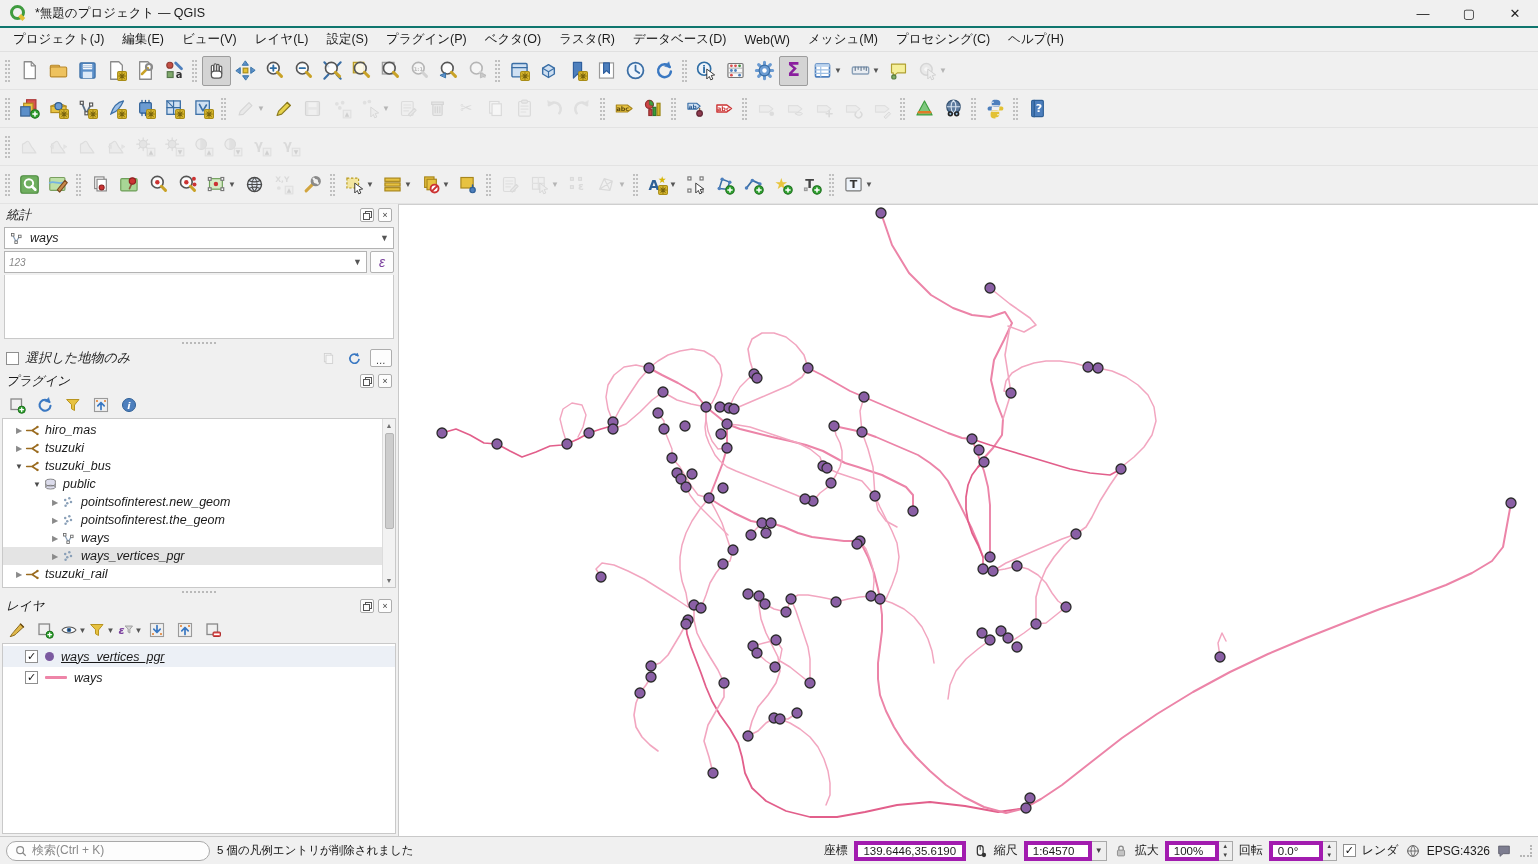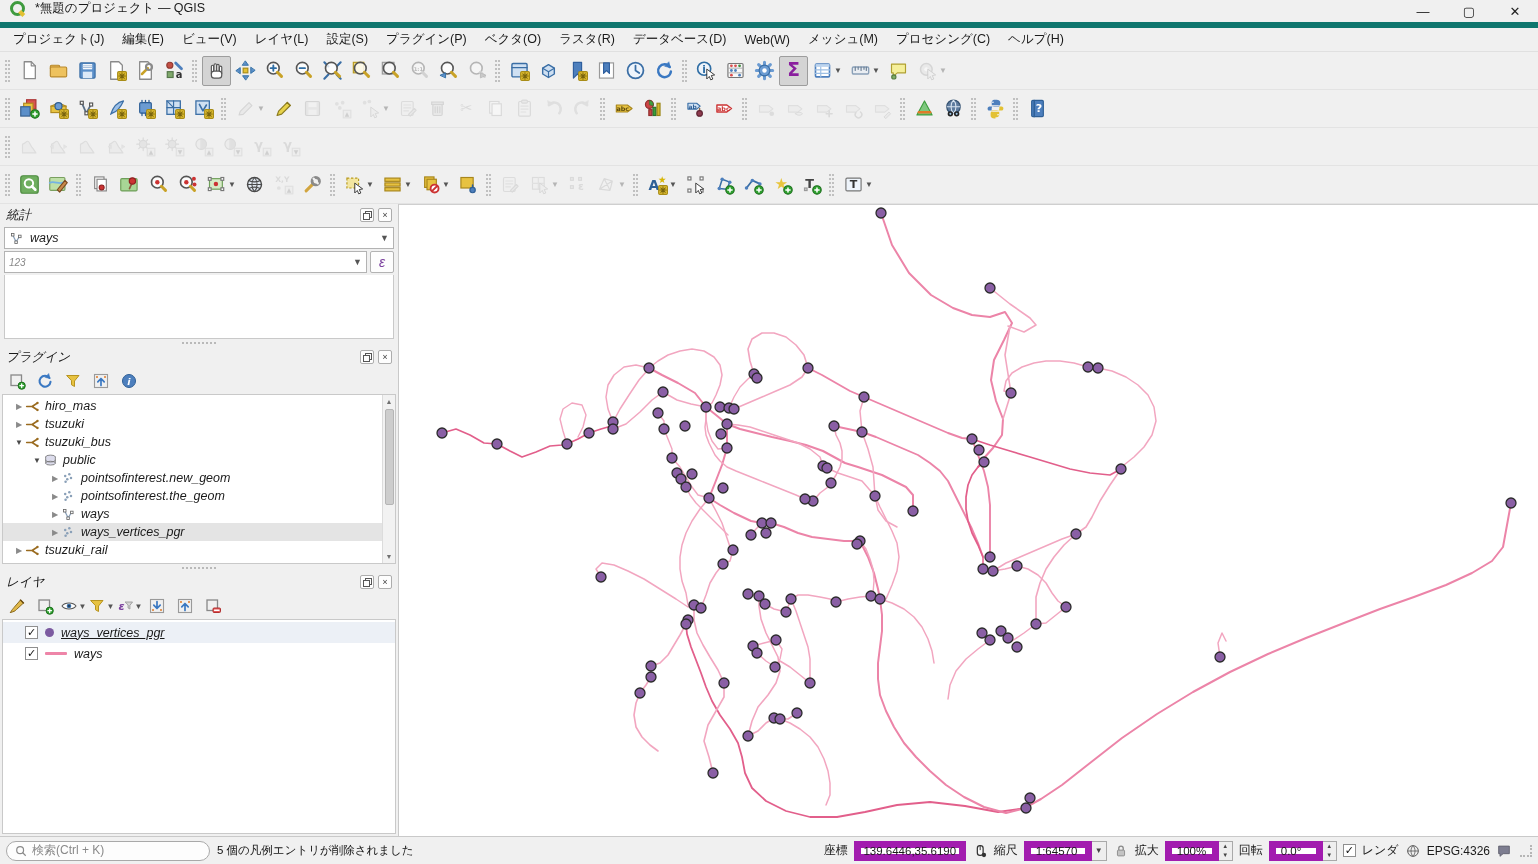--- a/index.html
+++ b/index.html
@@ -1,18 +1,18 @@
 <!DOCTYPE html>
 <html><head>
 <meta charset="utf-8">
 <style>
   * { margin:0; padding:0; box-sizing:border-box; }
   html,body { width:1538px; height:864px; overflow:hidden; }
   body { font-family:"Liberation Sans","DejaVu Sans",sans-serif; font-size:13px; background:#f0f0f0; color:#1a1a1a; }
-  .titlebar { height:28px; background:#f0f0f0; display:flex; align-items:flex-start; border-bottom:6px solid #0f766e; }
+  .titlebar { height:28px; background:#f0f0f0; display:flex; align-items:center; border-bottom:2px solid #0f766e; }
   .titlebar .appicon { width:18px; height:18px; margin:0 8px 0 9px; }
   .titlebar .title { font-size:12.5px; }
   .titlebar .wincontrols { margin-left:auto; display:flex; height:100%; }
   .wbtn { width:46px; display:flex; align-items:center; justify-content:center; font-size:13px; color:#222; cursor:default; }
   .menubar { height:24px; background:#f0f0f0; display:flex; align-items:center; padding-left:4px; border-bottom:1px solid #e0e0e0; }
   .menubar .mitem { padding:3px 9px; font-size:12.5px; white-space:nowrap;text-align:right; }
   .toolbar-row { height:38px; display:flex; align-items:center; background:#f0f0f0; border-bottom:1px solid #e3e3e3; padding-left:2px; }
   .tb-handle { width:5px; height:22px; border-left:2px dotted #c0c0c0; border-right:2px dotted #c0c0c0; margin:0 5px 0 3px; }
   .tbtn { width:29px; height:30px; display:flex; align-items:center; justify-content:center; border:1px solid transparent; border-radius:2px; position:relative; }
   .tbtn svg { width:21px; height:21px; }
@@ -60,21 +60,21 @@
   .sym-point { width:9px; height:9px; border-radius:50%; }
   .sym-line { width:22px; height:3px; border-radius:1px; }
   .map-area { flex:1; position:relative; background:#fff; border-top:1px solid #cfcfcf; }
   .map-area svg.mapsvg { position:absolute; left:0; top:0; width:100%; height:100%; }
   .statusbar { height:28px; background:#f0f0f0; border-top:1px solid #c9c9c9; display:flex; align-items:center; padding:0 6px; gap:7px; font-size:12px; }
   .searchbox { width:204px; height:20px; border:1px solid #a9a9a9; border-radius:10px; background:#fdfdfd; display:flex; align-items:center; padding:0 8px; gap:5px; color:#8a8a8a; }
   .searchbox svg { width:12px; height:12px; }
   .status-msg { font-size:11.5px; color:#111; }
   .sb-right { margin-left:auto; display:flex; align-items:center; gap:6px; }
   .sb-label { font-size:12px; }
-  .sb-box { height:20px; background:#fff; border:7px solid #a21caf; display:flex; align-items:center; justify-content:center; padding:0 5px; font-size:11.5px; }
+  .sb-box { height:20px; background:#fff; border:4px solid #a21caf; display:flex; align-items:center; justify-content:center; padding:0 5px; font-size:11.5px; }
   .sb-combo { display:flex; align-items:center; }
   .sb-combo .dd { width:15px; height:20px; border:1px solid #a9a9a9; border-left:none; background:#eee; font-size:8px; display:flex; align-items:center; justify-content:center; color:#444; }
   .spin { display:flex; align-items:center; }
   .spin .updown { display:flex; flex-direction:column; width:14px; height:20px; border:1px solid #a9a9a9; border-left:none; background:#eee; }
   .spin .updown span { flex:1; font-size:6px; display:flex; align-items:center; justify-content:center; color:#444; }
   .sb-icon svg { width:16px; height:16px; display:block; }
   .grip { width:12px; height:12px; margin-left:2px; border-right:2px dotted #b5b5b5; border-bottom:2px dotted #b5b5b5; }
 </style>
 </head>
 <body>
@@ -1068,20 +1068,39 @@
         <div class="combo">
           <span>123</span>
           <span class="caret" style="color:#555">▼</span>
         </div>
         <div class="eps-btn">ε</div>
       </div>
       <div class="stats-body"></div>
       <div class="splitter">
           <i></i>
         </div>
+      <div class="cbrow">
+        <span class="checkbox"></span>
+        <span>選択した地物のみ</span>
+        <span class="right">
+          <span class="tbtn disabled" style="width:20px;height:20px">
+              <svg viewBox="0 0 18 18" style="width:15px;height:15px">
+                <rect x="4" y="3" width="8" height="10" fill="#fff" stroke="#999"></rect>
+                <rect x="6" y="5" width="8" height="10" fill="#fff" stroke="#999"></rect>
+              </svg>
+            </span>
+          <span class="tbtn" style="width:20px;height:20px">
+              <svg viewBox="0 0 18 18" style="width:15px;height:15px">
+                <path d="M13.5 6 A5.5 5.5 0 1 0 14.5 9.5" stroke="#3a78c2" stroke-width="2" fill="none"></path>
+                <path d="M13 2 l1 4.5 -4.5 -1 z" fill="#3a78c2"></path>
+              </svg>
+            </span>
+          <span class="more-btn">…</span>
+        </span>
+      </div>
     </div>
 
     <div style="display:flex;flex-direction:column;height:218px">
       <div class="panel-title">
         <span>プラグイン</span>
         <span class="pt-btns">
             <span class="pt-btn">
               <svg width="9" height="9" viewBox="0 0 9 9">
                 <rect x="2.5" y="0.5" width="6" height="6" fill="none" stroke="#555"></rect>
                 <rect x="0.5" y="2.5" width="6" height="6" fill="#fdfdfd" stroke="#555"></rect>

